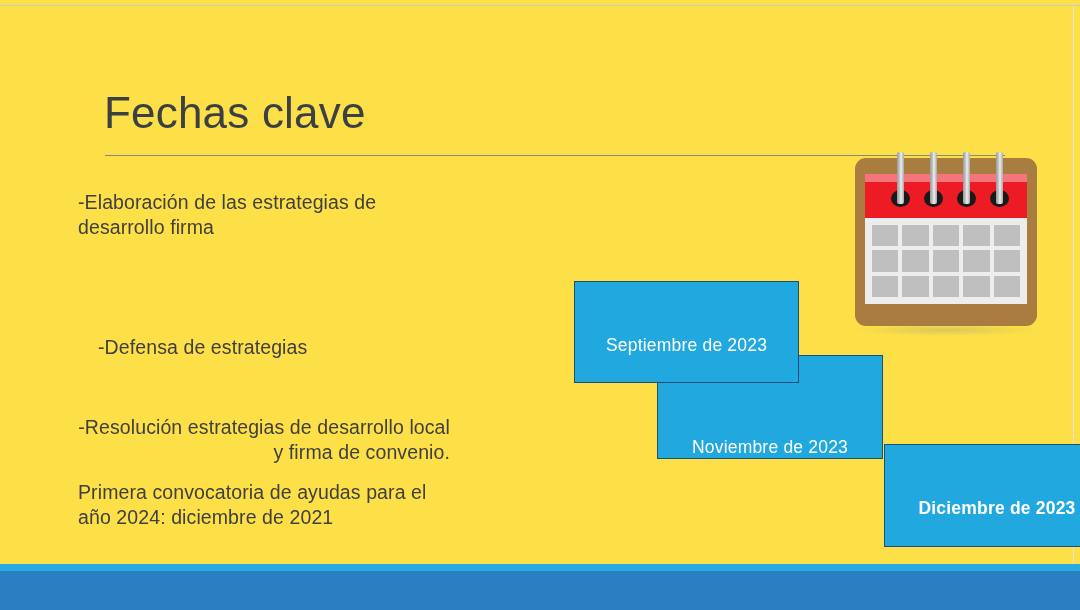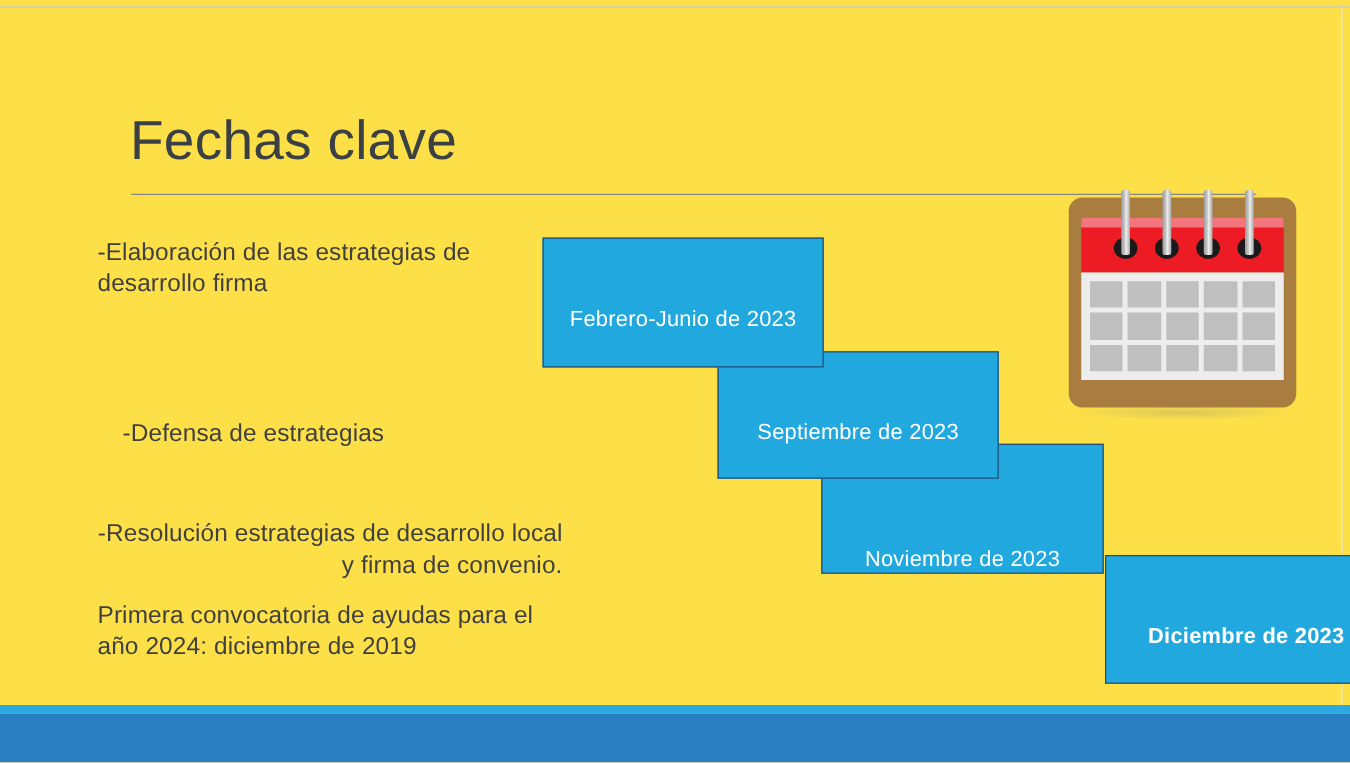--- a/index.html
+++ b/index.html
@@ -208,26 +208,23 @@
   <div class="top-rule"></div>
   <div class="right-edge"></div>
 
   <div class="title">Fechas clave</div>
   <div class="title-rule"></div>
 
   <div class="bullets">
     <div class="bullet b1">-Elaboración de las estrategias de desarrollo firma</div>
     <div class="bullet b2">-Defensa de estrategias</div>
     <div class="bullet b3">-Resolución estrategias de desarrollo local y firma de convenio.</div>
-    <div class="bullet b4">Primera convocatoria de ayudas para el año 2024: diciembre de 2019</div>
-  </div>
-
-  <div class="chev chev-1">
-    <span>Febrero-Junio de 2023</span>
-  </div>
+    <div class="bullet b4">Primera convocatoria de ayudas para el año 2024: diciembre de 2021</div>
+  </div>
+
   <div class="chev chev-2">
     <span>Septiembre de 2023</span>
   </div>
   <div class="chev chev-3">
     <span>Noviembre de 2023</span>
   </div>
   <div class="chev chev-4">
     <span>Diciembre de 2023</span>
   </div>
 

